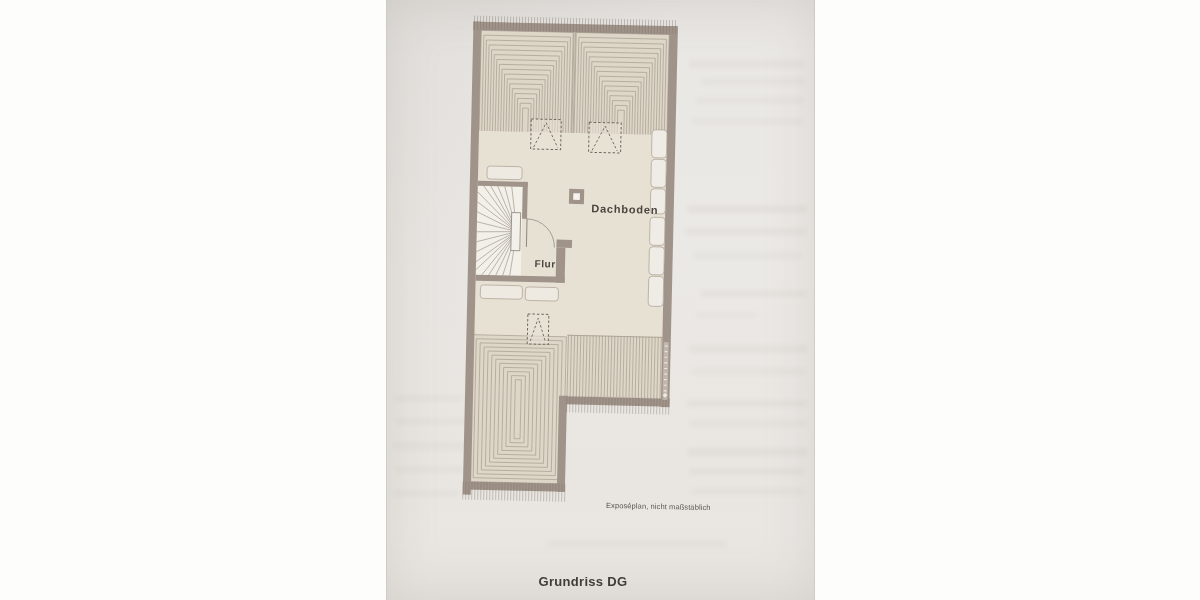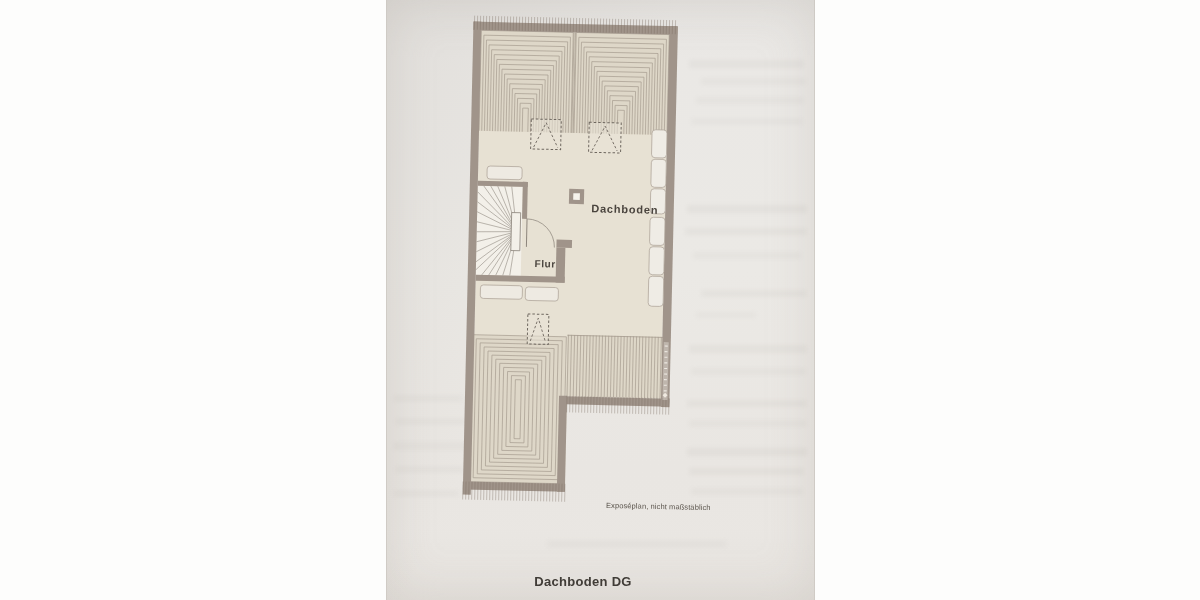--- a/index.html
+++ b/index.html
@@ -383,13 +383,13 @@
           <rect x="208.3" y="376.5" width="3.4" height="3.4" transform="rotate(45 210 378.2)" fill="#efe9e0"></rect>
         </g>
       </g>
     <text class="room-label-lg" x="132" y="197">Dachboden</text>
     <text class="room-label-sm" x="76.5" y="253">Flur</text>
   </svg>
 </div>
 
 <div class="plan-note">Exposéplan, nicht maßstäblich</div>
 
-<div class="caption">Dachboden DG</div>
+<div class="caption">Grundriss DG</div>
 
 </body></html>

